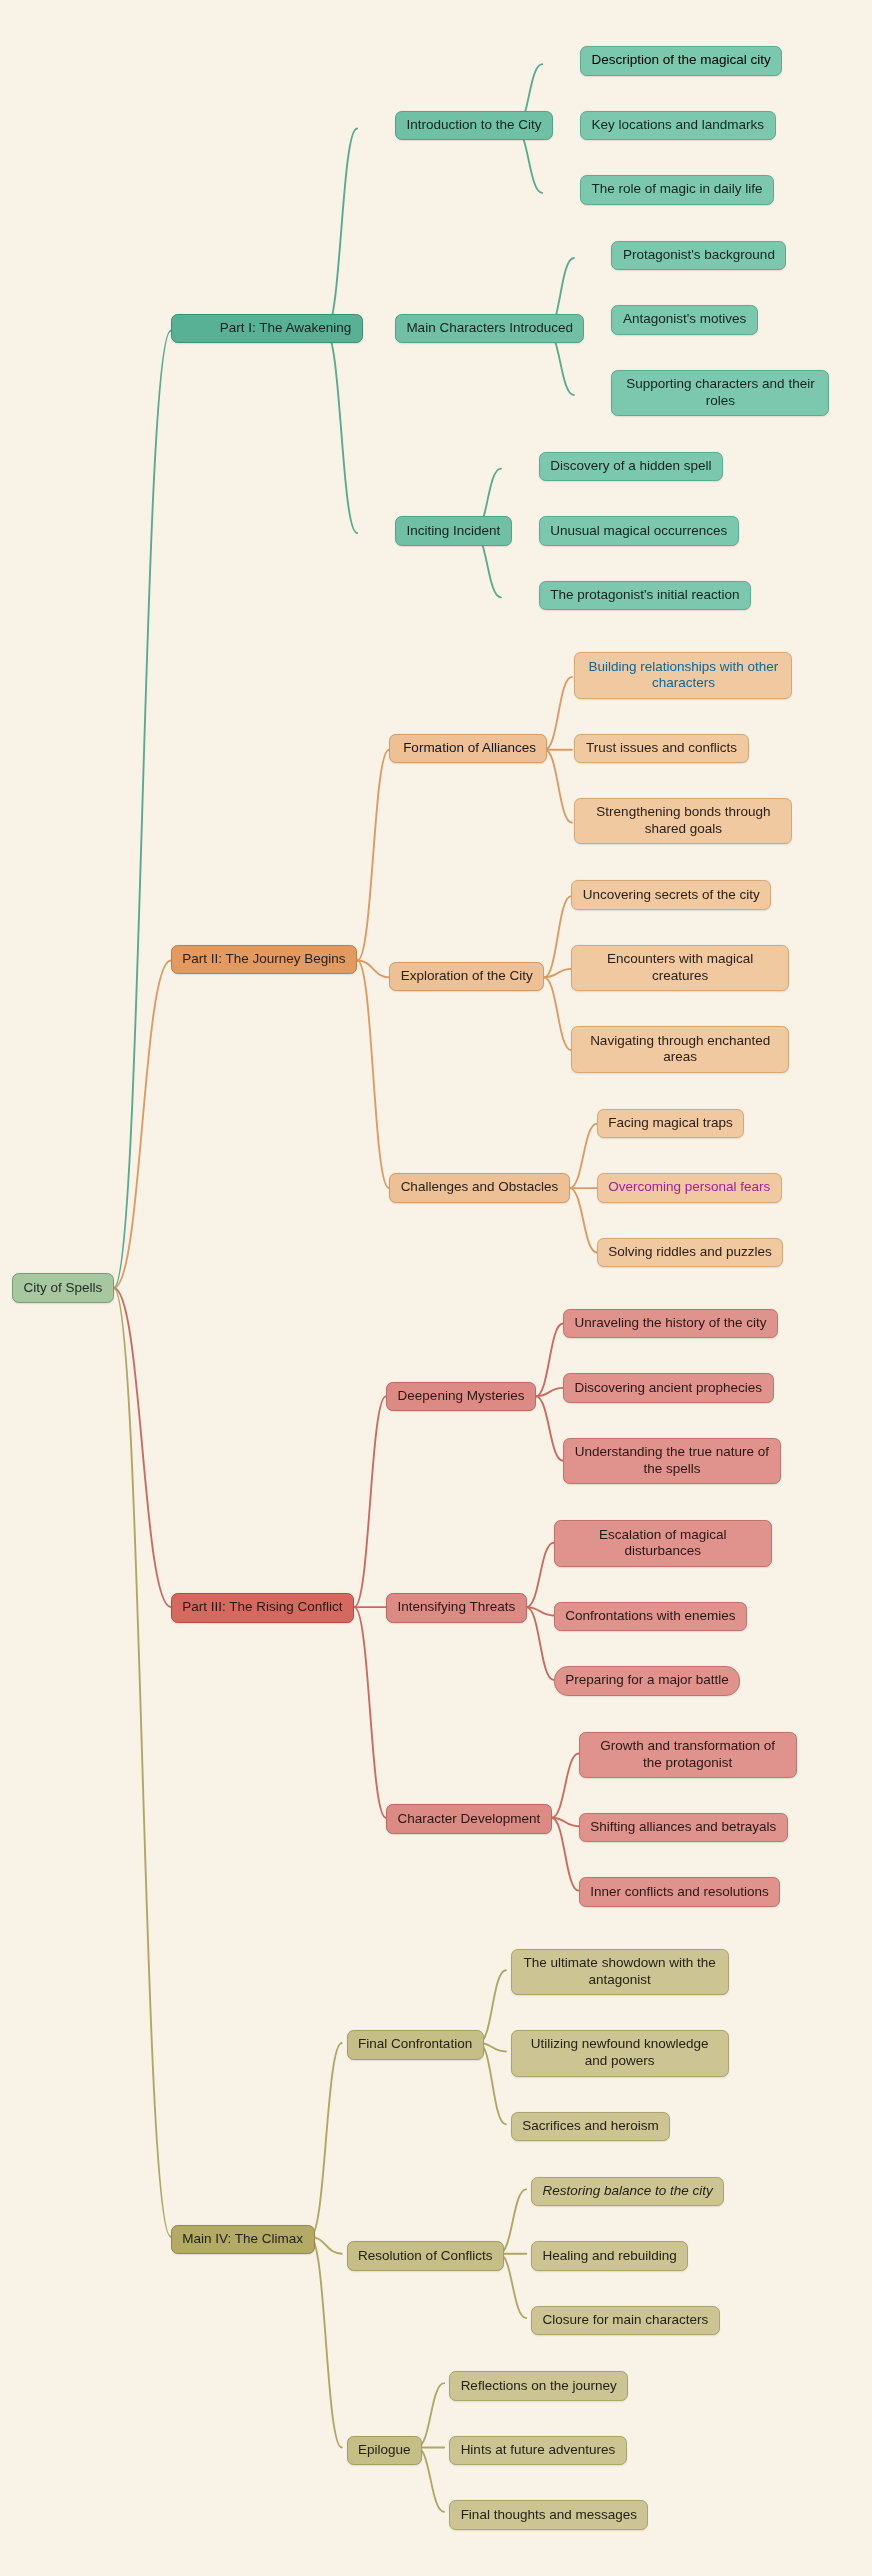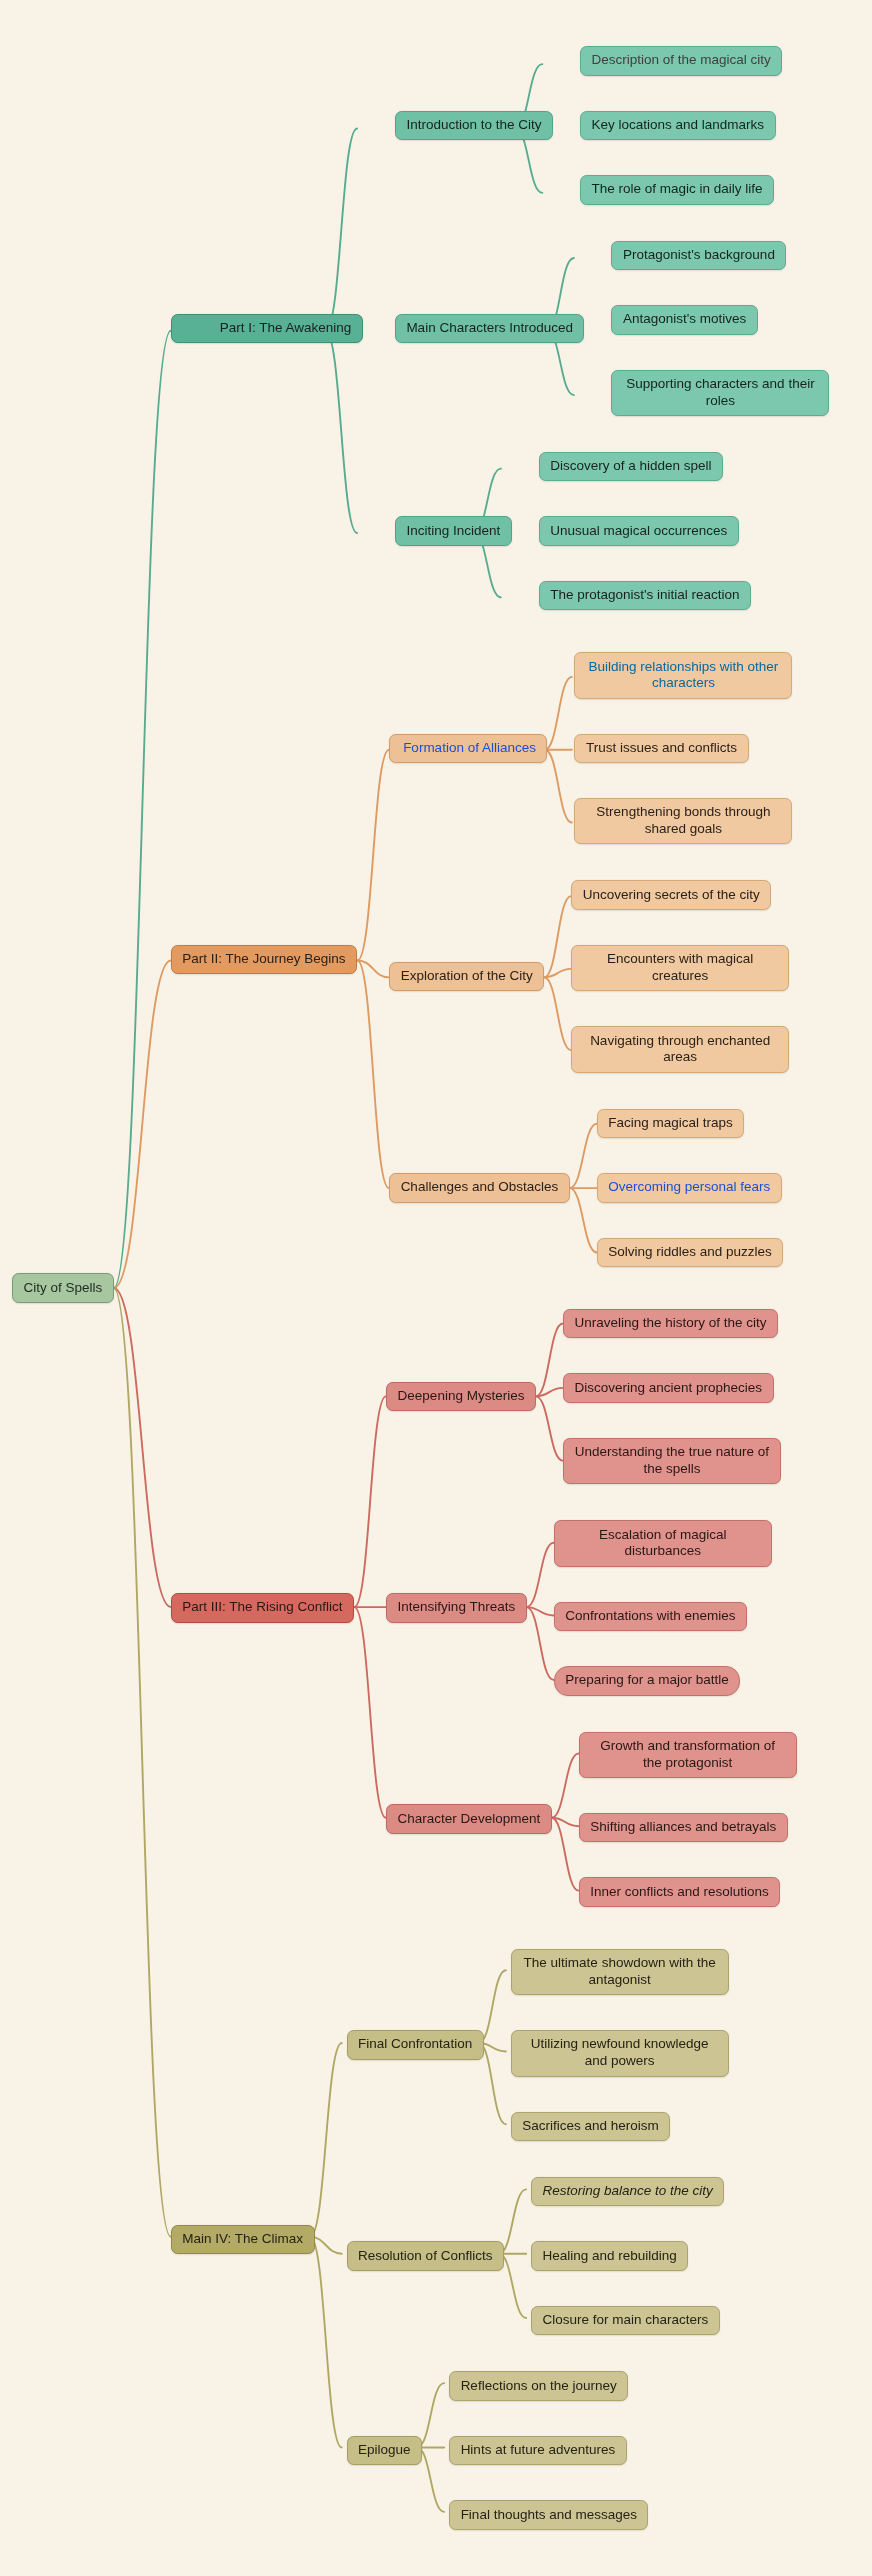--- a/index.html
+++ b/index.html
@@ -108,21 +108,21 @@
     </svg>
   <div class="row root-row">
     <div class="node root-node" id="root-node" style="background: rgb(167, 199, 160); border-color: rgb(125, 154, 120); color: rgb(31, 42, 31);">City of Spells</div>
     <div class="children parts" id="parts-container">
         <div class="row part-row">
           <div class="node part-node" style="background: rgb(88, 177, 148); border-color: rgb(63, 143, 118); color: rgb(21, 35, 30); padding-left: 48px;">Part I: The Awakening</div>
           <div class="children groups">
             <div class="row sub-row">
               <div class="node sub-node" style="background: rgb(111, 192, 165); border-color: rgb(82, 164, 137); color: rgb(21, 35, 30);">Introduction to the City</div>
               <div class="children leaves">
-                <div class="node leaf-node" style="background: rgb(124, 200, 174); border-color: rgb(92, 172, 145); color: #404040; text-align: right;">Description of the magical city</div>
+                <div class="node leaf-node" style="background: rgb(124, 200, 174); border-color: rgb(92, 172, 145); color: #000000; text-align: right;">Description of the magical city</div>
                 <div class="node leaf-node" style="background: rgb(124, 200, 174); border-color: rgb(92, 172, 145); color: rgb(21, 35, 30);">Key locations and landmarks</div>
                 <div class="node leaf-node" style="background: rgb(124, 200, 174); border-color: rgb(92, 172, 145); color: rgb(21, 35, 30);">The role of magic in daily life</div>
               </div>
             </div>
             <div class="row sub-row">
               <div class="node sub-node" style="background: rgb(111, 192, 165); border-color: rgb(82, 164, 137); color: rgb(21, 35, 30);">Main Characters Introduced</div>
               <div class="children leaves">
                 <div class="node leaf-node" style="background: rgb(124, 200, 174); border-color: rgb(92, 172, 145); color: rgb(21, 35, 30);">Protagonist's background</div>
                 <div class="node leaf-node" style="background: rgb(124, 200, 174); border-color: rgb(92, 172, 145); color: rgb(21, 35, 30);">Antagonist's motives</div>
                 <div class="node leaf-node" style="background: rgb(124, 200, 174); border-color: rgb(92, 172, 145); color: rgb(21, 35, 30);">Supporting characters and their roles</div>
@@ -135,40 +135,40 @@
                 <div class="node leaf-node" style="background: rgb(124, 200, 174); border-color: rgb(92, 172, 145); color: rgb(21, 35, 30);">Unusual magical occurrences</div>
                 <div class="node leaf-node" style="background: rgb(124, 200, 174); border-color: rgb(92, 172, 145); color: rgb(21, 35, 30);">The protagonist's initial reaction</div>
               </div>
             </div>
           </div>
         </div>
         <div class="row part-row">
           <div class="node part-node" style="background: rgb(226, 154, 96); border-color: rgb(192, 124, 66); color: rgb(43, 33, 24);">Part II: The Journey Begins</div>
           <div class="children groups">
             <div class="row sub-row">
-              <div class="node sub-node" style="background: rgb(238, 192, 149); border-color: rgb(208, 156, 107); color: #1d4ed8; padding-left: 13px;">Formation of Alliances</div>
+              <div class="node sub-node" style="background: rgb(238, 192, 149); border-color: rgb(208, 156, 107); color: #0f172a; padding-left: 13px;">Formation of Alliances</div>
               <div class="children leaves">
                 <div class="node leaf-node" style="background: rgb(240, 201, 161); border-color: rgb(214, 168, 118); color: #0369a1;">Building relationships with other characters</div>
                 <div class="node leaf-node" style="background: rgb(240, 201, 161); border-color: rgb(214, 168, 118); color: rgb(43, 33, 24);">Trust issues and conflicts</div>
                 <div class="node leaf-node" style="background: rgb(240, 201, 161); border-color: rgb(214, 168, 118); color: rgb(43, 33, 24);">Strengthening bonds through shared goals</div>
               </div>
             </div>
             <div class="row sub-row">
               <div class="node sub-node" style="background: rgb(238, 192, 149); border-color: rgb(208, 156, 107); color: rgb(43, 33, 24);">Exploration of the City</div>
               <div class="children leaves">
                 <div class="node leaf-node" style="background: rgb(240, 201, 161); border-color: rgb(214, 168, 118); color: rgb(43, 33, 24);">Uncovering secrets of the city</div>
                 <div class="node leaf-node" style="background: rgb(240, 201, 161); border-color: rgb(214, 168, 118); color: rgb(43, 33, 24);">Encounters with magical creatures</div>
                 <div class="node leaf-node" style="background: rgb(240, 201, 161); border-color: rgb(214, 168, 118); color: rgb(43, 33, 24);">Navigating through enchanted areas</div>
               </div>
             </div>
             <div class="row sub-row">
               <div class="node sub-node" style="background: rgb(238, 192, 149); border-color: rgb(208, 156, 107); color: rgb(43, 33, 24);">Challenges and Obstacles</div>
               <div class="children leaves">
                 <div class="node leaf-node" style="background: rgb(240, 201, 161); border-color: rgb(214, 168, 118); color: rgb(43, 33, 24);">Facing magical traps</div>
-                <div class="node leaf-node" style="background: rgb(240, 201, 161); border-color: rgb(214, 168, 118); color: #1d4ed8;">Overcoming personal fears</div>
+                <div class="node leaf-node" style="background: rgb(240, 201, 161); border-color: rgb(214, 168, 118); color: #a21caf;">Overcoming personal fears</div>
                 <div class="node leaf-node" style="background: rgb(240, 201, 161); border-color: rgb(214, 168, 118); color: rgb(43, 33, 24);">Solving riddles and puzzles</div>
               </div>
             </div>
           </div>
         </div>
         <div class="row part-row">
           <div class="node part-node" style="background: rgb(213, 105, 95); border-color: rgb(178, 76, 67); color: rgb(42, 23, 21);">Part III: The Rising Conflict</div>
           <div class="children groups">
             <div class="row sub-row">
               <div class="node sub-node" style="background: rgb(220, 139, 132); border-color: rgb(189, 106, 99); color: rgb(42, 23, 21);">Deepening Mysteries</div>

